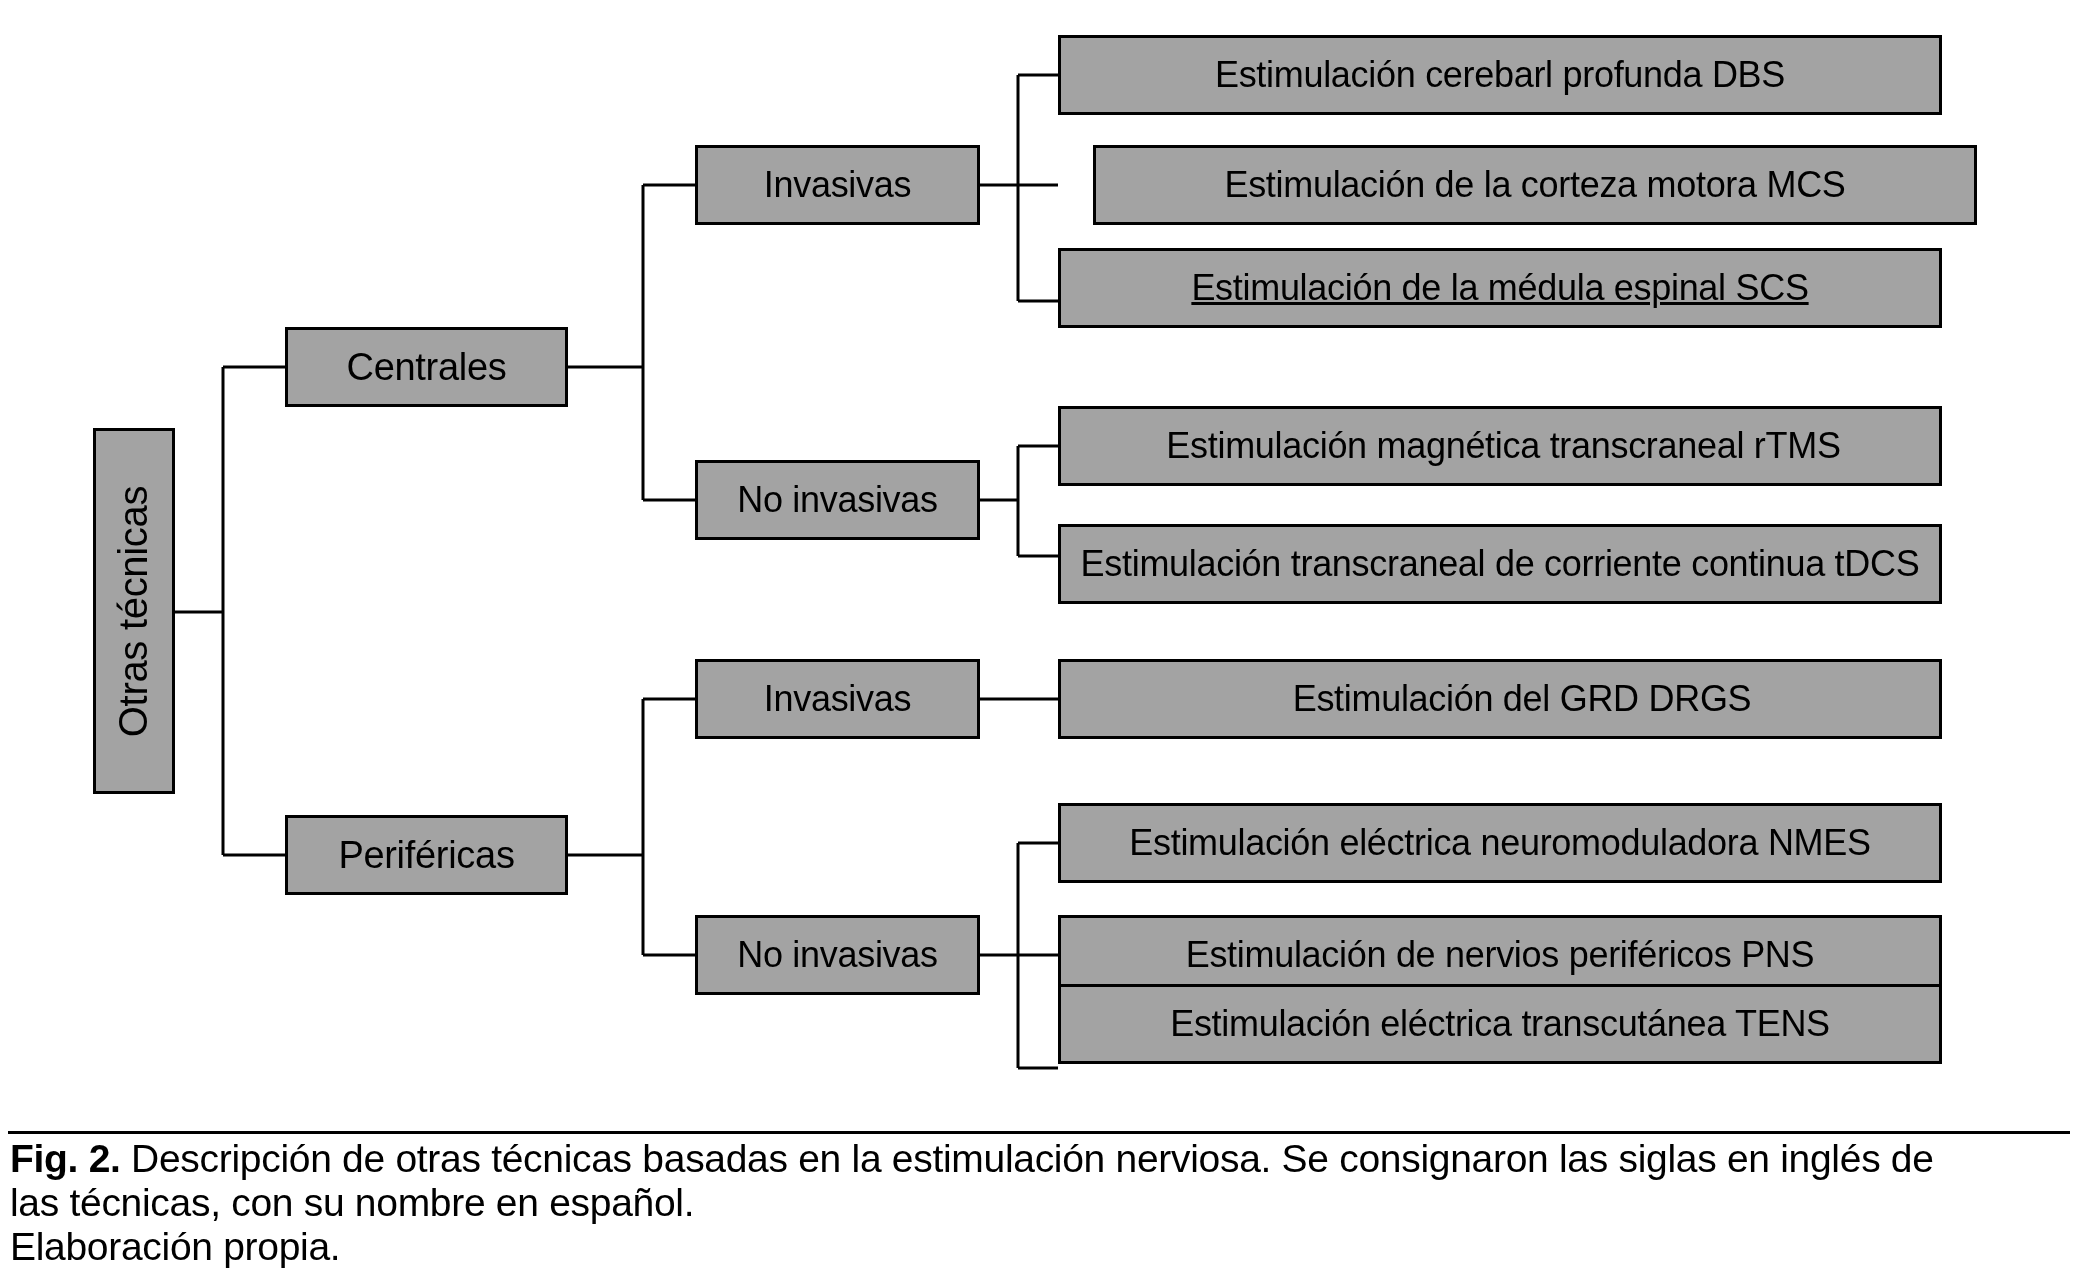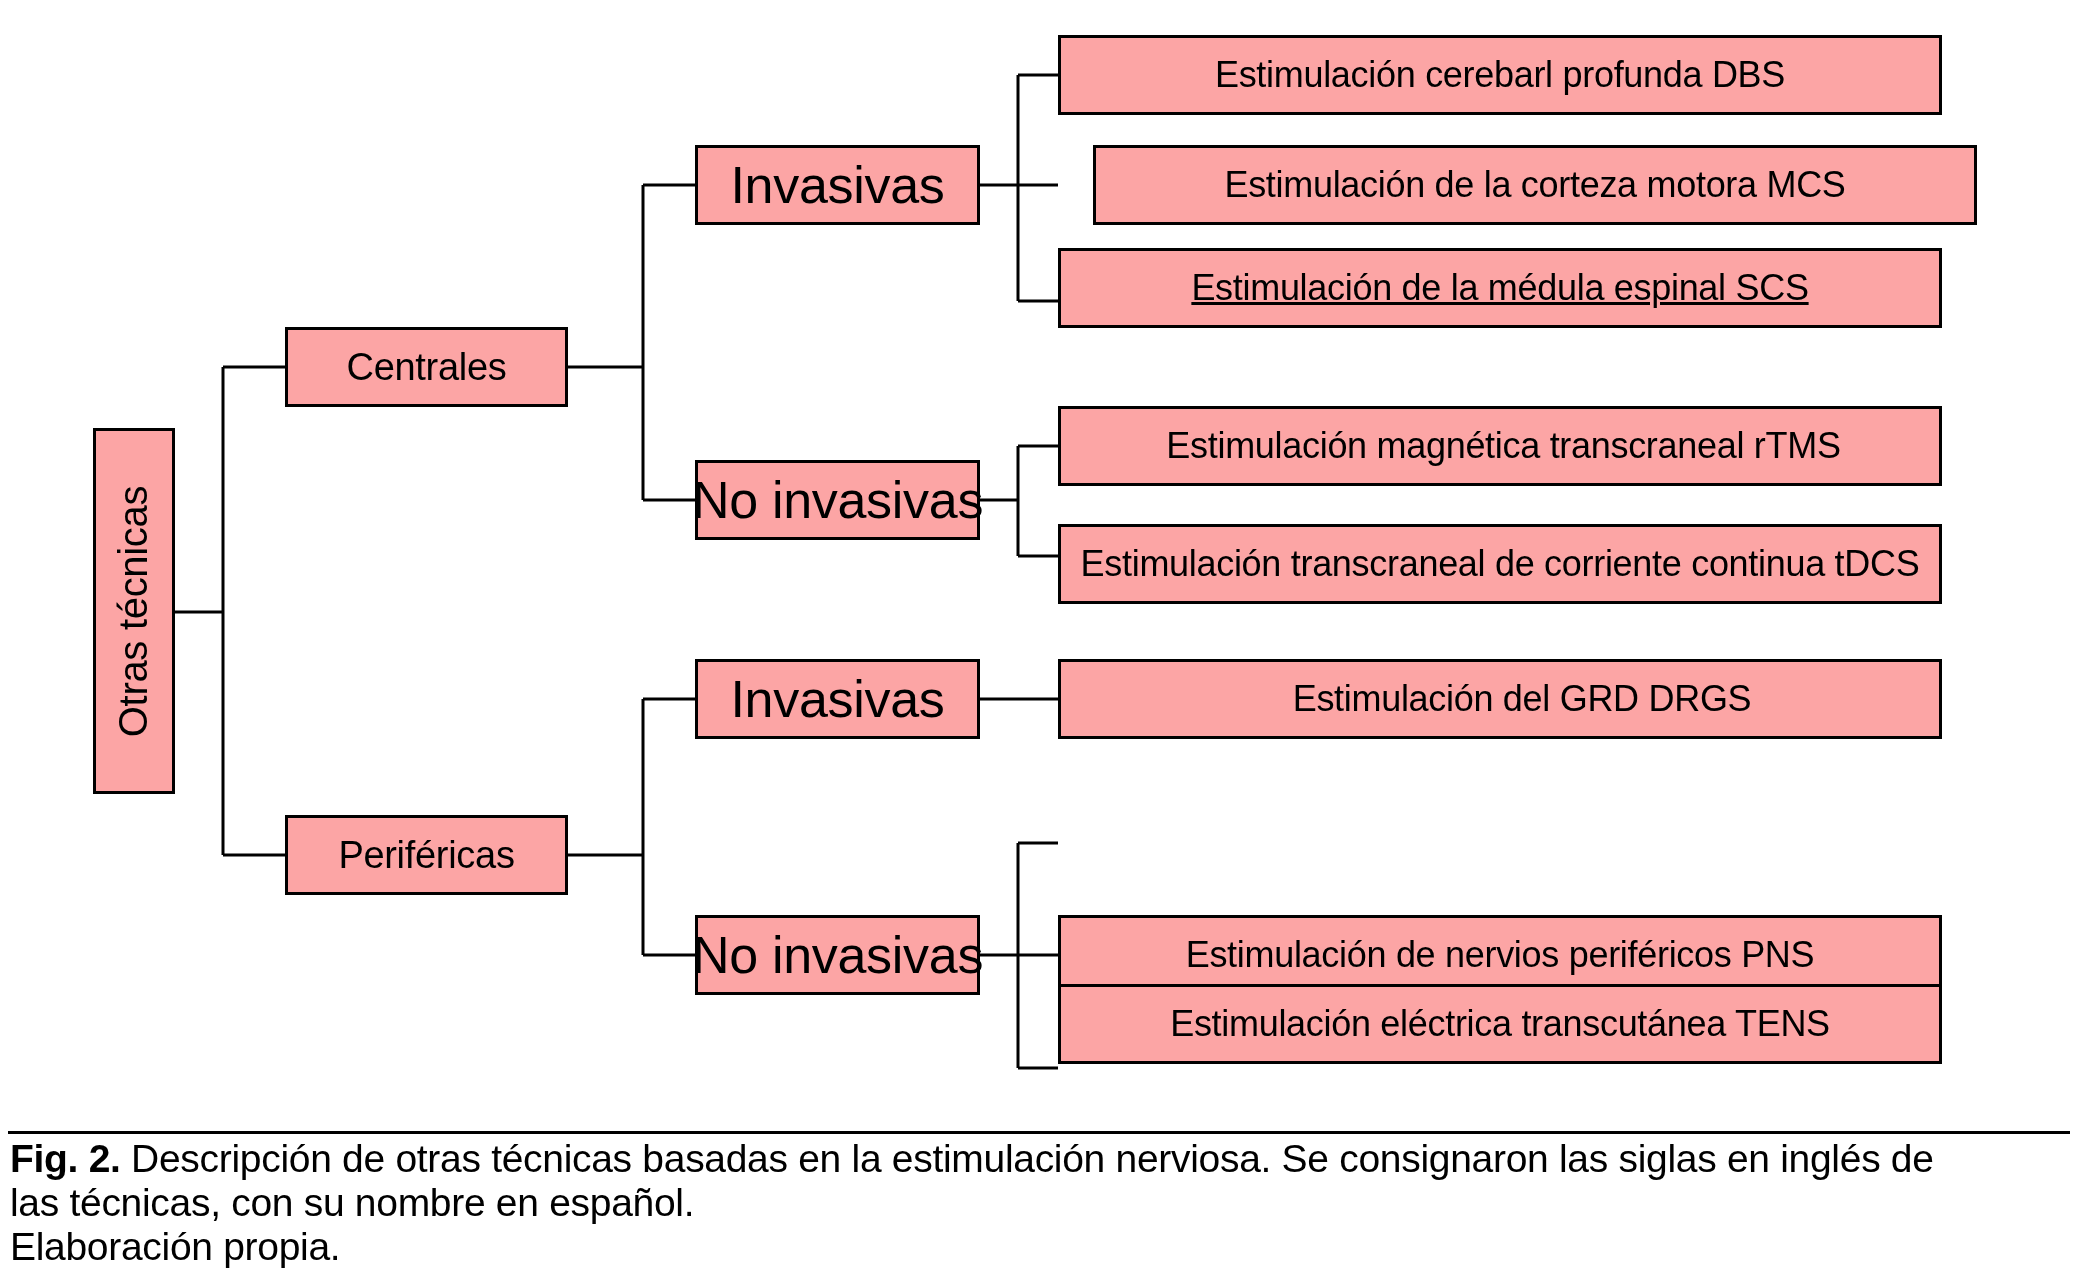--- a/index.html
+++ b/index.html
@@ -20,31 +20,31 @@
     position: absolute;
     left: 0;
     top: 0;
     width: 2078px;
     height: 1273px;
   }
   .node {
     position: absolute;
     box-sizing: border-box;
     border: 3px solid #000000;
-    background: #fca5a5;
+    background: #a3a3a3;
     display: flex;
     align-items: center;
     justify-content: center;
     text-align: center;
     white-space: nowrap;
     letter-spacing: -0.3px;
   }
   .node.root   { left: 93px;  top: 428px; width: 82px;  height: 366px; font-size: 40px; }
   .node.lvl2   { width: 283px; height: 80px; font-size: 38px; }
-  .node.lvl3   { width: 285px; height: 80px; font-size: 52px; }
+  .node.lvl3   { width: 285px; height: 80px; font-size: 36px; }
   .node.leaf   { left: 1058px; width: 884px; height: 80px; font-size: 36px; }
 
   .node.centrales    { left: 285px; top: 327px; }
   .node.perifericas  { left: 285px; top: 815px; }
   .node.inv1   { left: 695px; top: 145px; }
   .node.noinv1 { left: 695px; top: 460px; }
   .node.inv2   { left: 695px; top: 659px; }
   .node.noinv2 { left: 695px; top: 915px; }
 
   .leaf.dbs  { top: 35px; }
@@ -152,20 +152,23 @@
   </div>
   <div class="node leaf rtms">
     <span>Estimulación magnética transcraneal rTMS</span>
   </div>
   <div class="node leaf tdcs">
     <span>Estimulación transcraneal de corriente continua tDCS</span>
   </div>
   <div class="node leaf drgs">
     <span>Estimulación del GRD DRGS</span>
   </div>
+  <div class="node leaf nmes">
+    <span>Estimulación eléctrica neuromoduladora NMES</span>
+  </div>
   <div class="node leaf pns">
     <span>Estimulación de nervios periféricos PNS</span>
   </div>
   <div class="node leaf tens">
     <span>Estimulación eléctrica transcutánea TENS</span>
   </div>
 
   <div class="divider"></div>
 
   <div class="caption">

